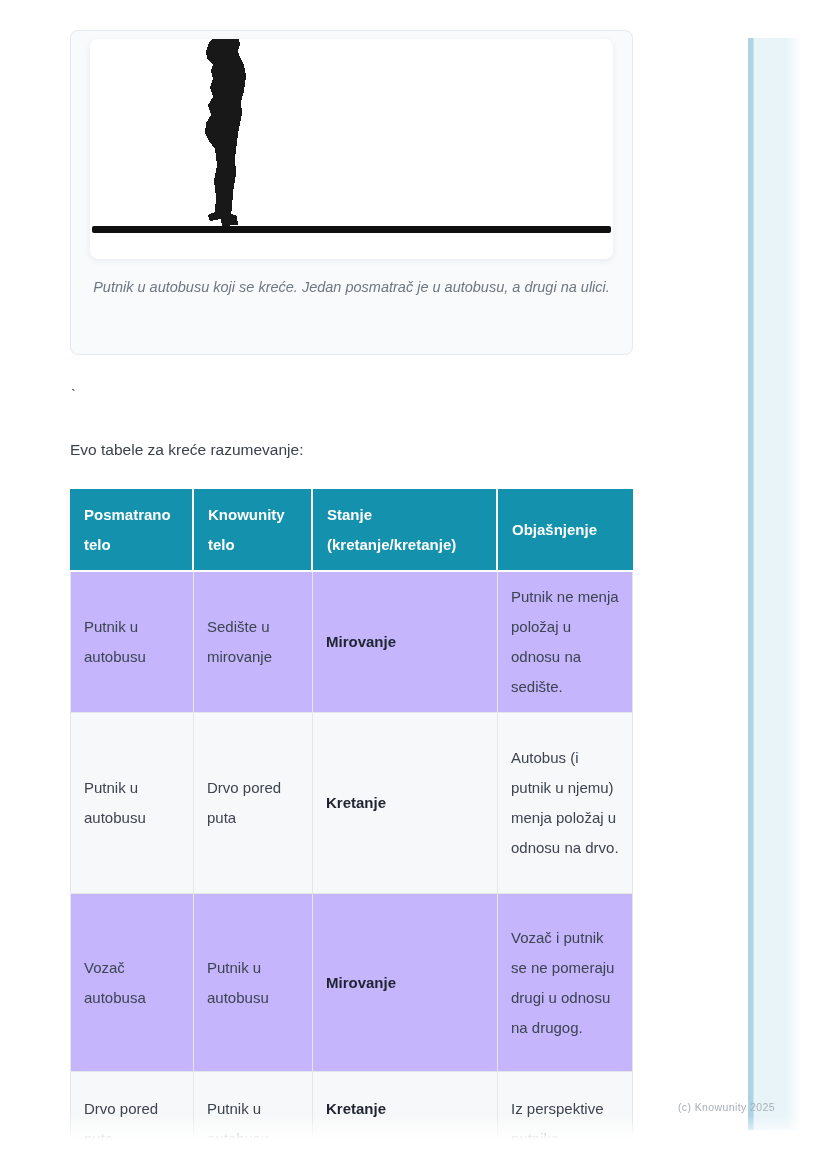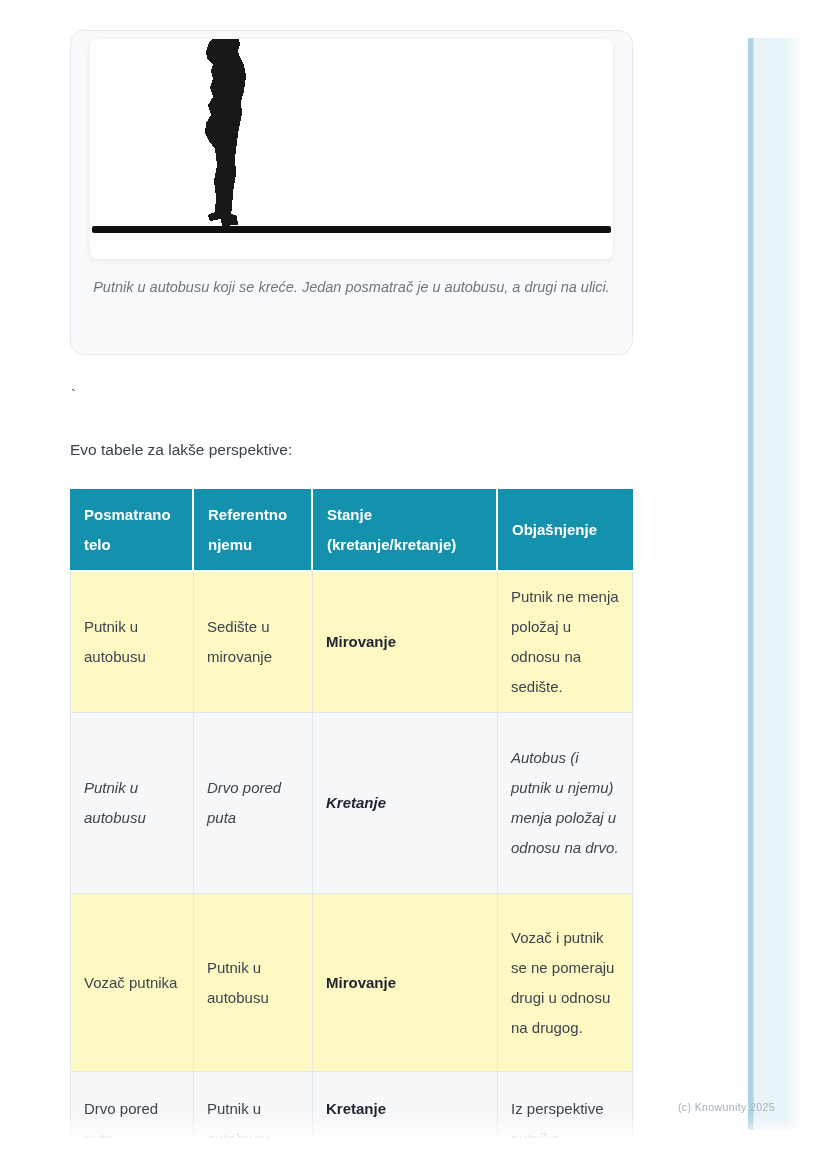--- a/index.html
+++ b/index.html
@@ -33,21 +33,21 @@
       var(--strip_edge) 0px, var(--strip_edge) 5px,
       var(--strip_fill) 6px, var(--strip_fill) 38px,
       rgba(233,244,249,0) 54px);
   }
 
   
   .figure-card{
     position:absolute; left:70px; top:30px; width:563px; height:325px;
     background:var(--card_bg);
     border:1px solid var(--card_border);
-    border-radius:14px;
+    border-radius:8px;
   }
   .image-frame{
     position:absolute; left:19px; top:8px; width:523px; height:220px;
     background:#ffffff; border-radius:8px; overflow:hidden;
     box-shadow:0 2px 6px rgba(15,23,42,.07);
   }
   .person-svg{position:absolute; left:108px; top:0; width:56px; height:188px;}
   .ground-line{
     position:absolute; left:2px; right:2px; top:187px; height:7px;
     background:#101010; border-radius:2px;
@@ -74,28 +74,28 @@
     background:var(--header_bg); color:var(--header_text);
     font-size:15px; font-weight:700; line-height:30px;
     text-align:left; vertical-align:middle;
     padding:2px 14px; height:83px;
   }
   th.sep{border-right:2px solid #ffffff;}
   th{border-bottom:2px solid #ffffff;}
   td{
     font-size:15px; line-height:30px; color:var(--cell_text);
     vertical-align:middle; padding:10px 13px;
-    background:#fef9c3;
+    background:#c4b5fd;
     border-right:1px solid var(--table_border);
     border-bottom:1px solid var(--table_border);
   }
   td:first-child{border-left:1px solid var(--table_border);}
   tr:nth-child(even) td{background:var(--zebra_bg);}
   tr.r1 td{height:130px;}
-  tr.r2 td{height:181px;font-style:italic;}
+  tr.r2 td{height:181px;}
   tr.r3 td{height:178px;}
   tr.r4 td{height:150px; vertical-align:top; padding-top:22px;}
   td.bold{font-weight:700; color:var(--bold_text);}
 
   
   .bottom-fade{
     position:absolute; left:0; top:1116px; width:828px; height:55px;
     background:linear-gradient(to bottom, rgba(255,255,255,0) 0%, #ffffff 42%);
     pointer-events:none;
   }
@@ -133,53 +133,53 @@
         L 13 32 L 15 26
         L 9 20 L 8 12 L 11 4 Z"></path>
     </svg>
     <div class="ground-line"></div>
   </div>
   <div class="caption">Putnik u autobusu koji se kreće. Jedan posmatrač je u autobusu, a drugi na ulici.</div>
 </div>
 
 <div class="stray">`</div>
 
-<div class="intro">Evo tabele za lakše perspektive:</div>
+<div class="intro">Evo tabele za kreće razumevanje:</div>
 
 <div class="table-wrap">
   <table>
     <colgroup>
       <col style="width:124px">
         <col style="width:119px">
         <col style="width:185px">
         <col style="width:135px">
     </colgroup>
     <thead>
       <tr>
         <th class="sep">Posmatrano telo</th>
-        <th class="sep">Referentno njemu</th>
+        <th class="sep">Knowunity telo</th>
         <th class="sep">Stanje (kretanje/kretanje)</th>
         <th>Objašnjenje</th>
       </tr>
     </thead>
     <tbody>
       <tr class="r1">
         <td>Putnik u autobusu</td>
         <td>Sedište u mirovanje</td>
         <td class="bold">Mirovanje</td>
         <td>Putnik ne menja položaj u odnosu na sedište.</td>
       </tr>
       <tr class="r2">
         <td>Putnik u autobusu</td>
         <td>Drvo pored puta</td>
         <td class="bold">Kretanje</td>
         <td>Autobus (i putnik u njemu) menja položaj u odnosu na drvo.</td>
       </tr>
       <tr class="r3">
-        <td>Vozač putnika</td>
+        <td>Vozač autobusa</td>
         <td>Putnik u autobusu</td>
         <td class="bold">Mirovanje</td>
         <td>Vozač i putnik se ne pomeraju drugi u odnosu na drugog.</td>
       </tr>
       <tr class="r4">
         <td>Drvo pored puta</td>
         <td>Putnik u autobusu</td>
         <td class="bold">Kretanje</td>
         <td>Iz perspektive putnika,</td>
       </tr>

